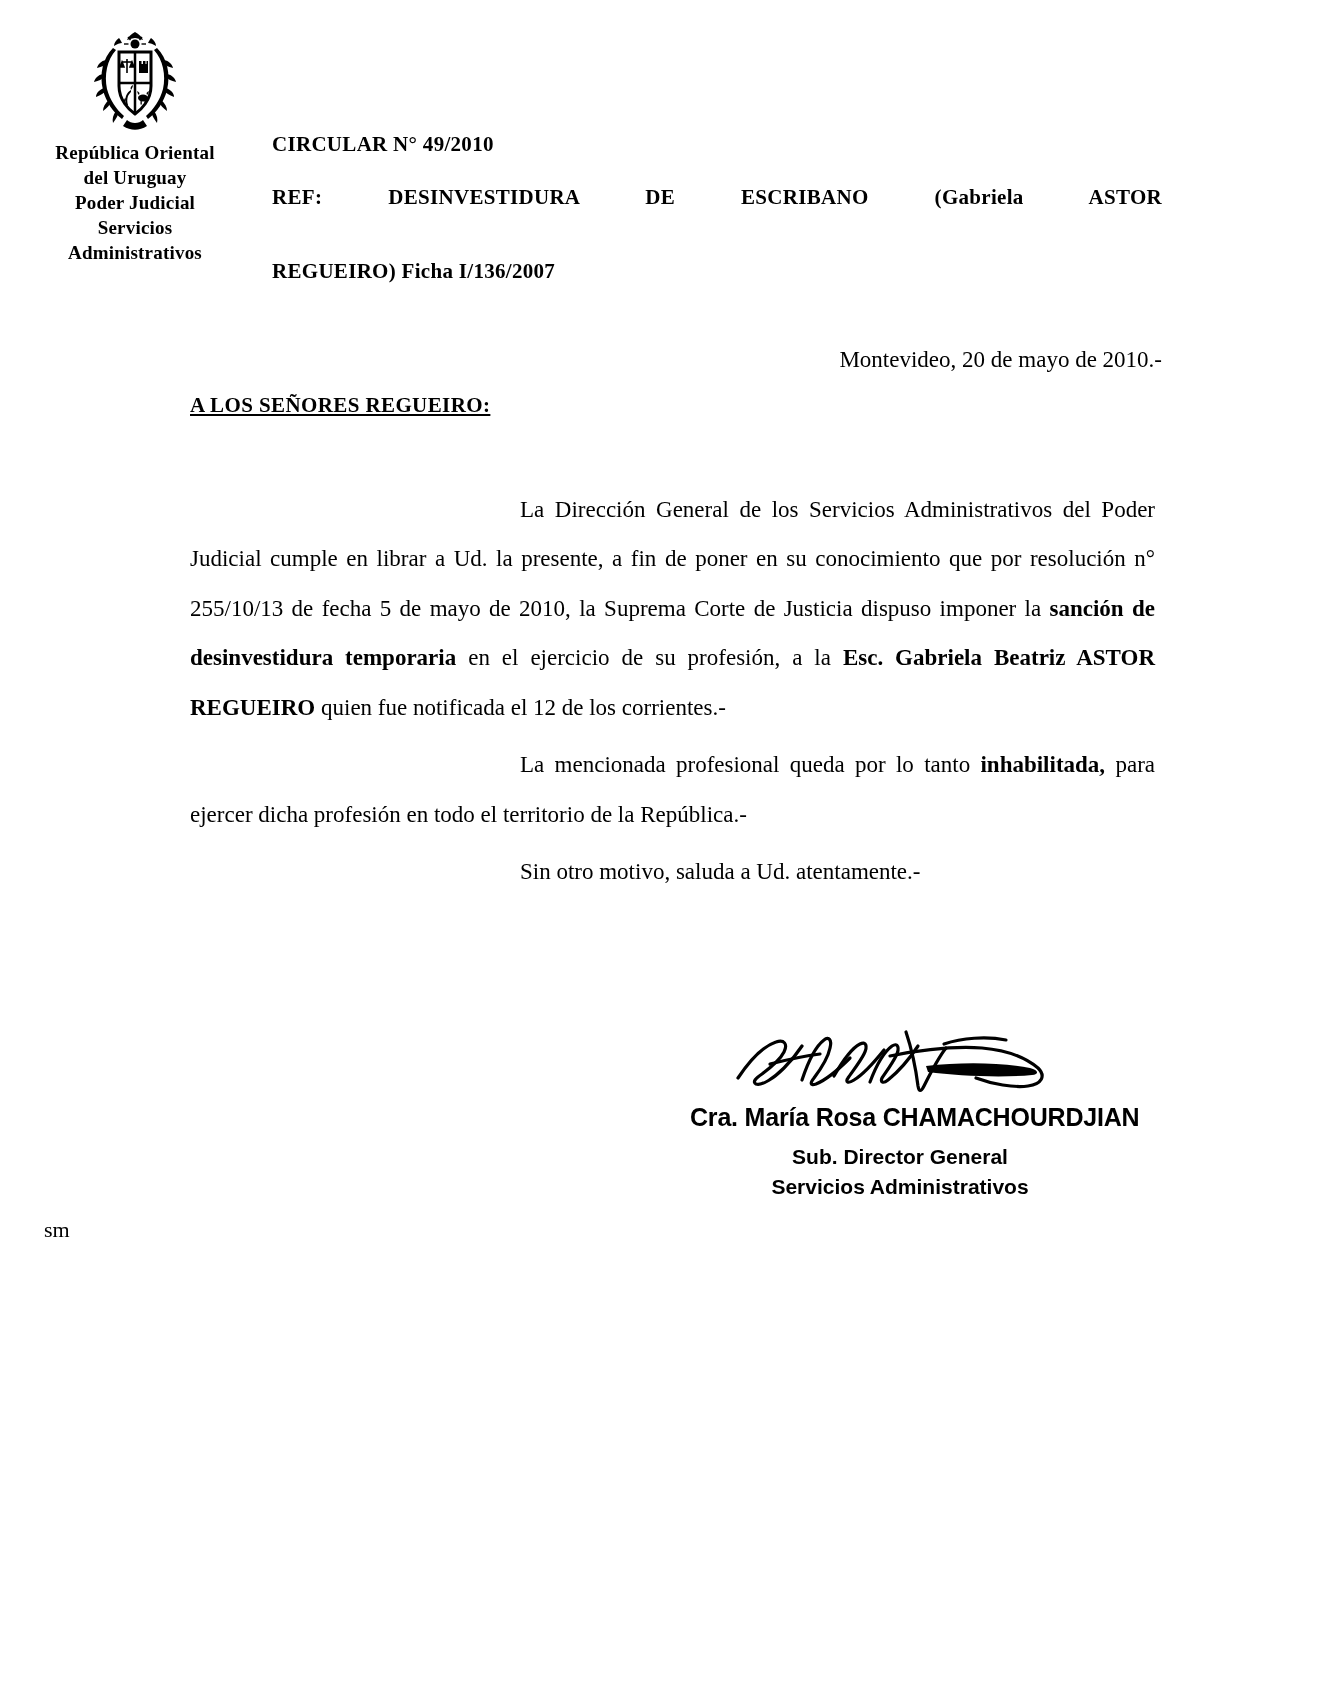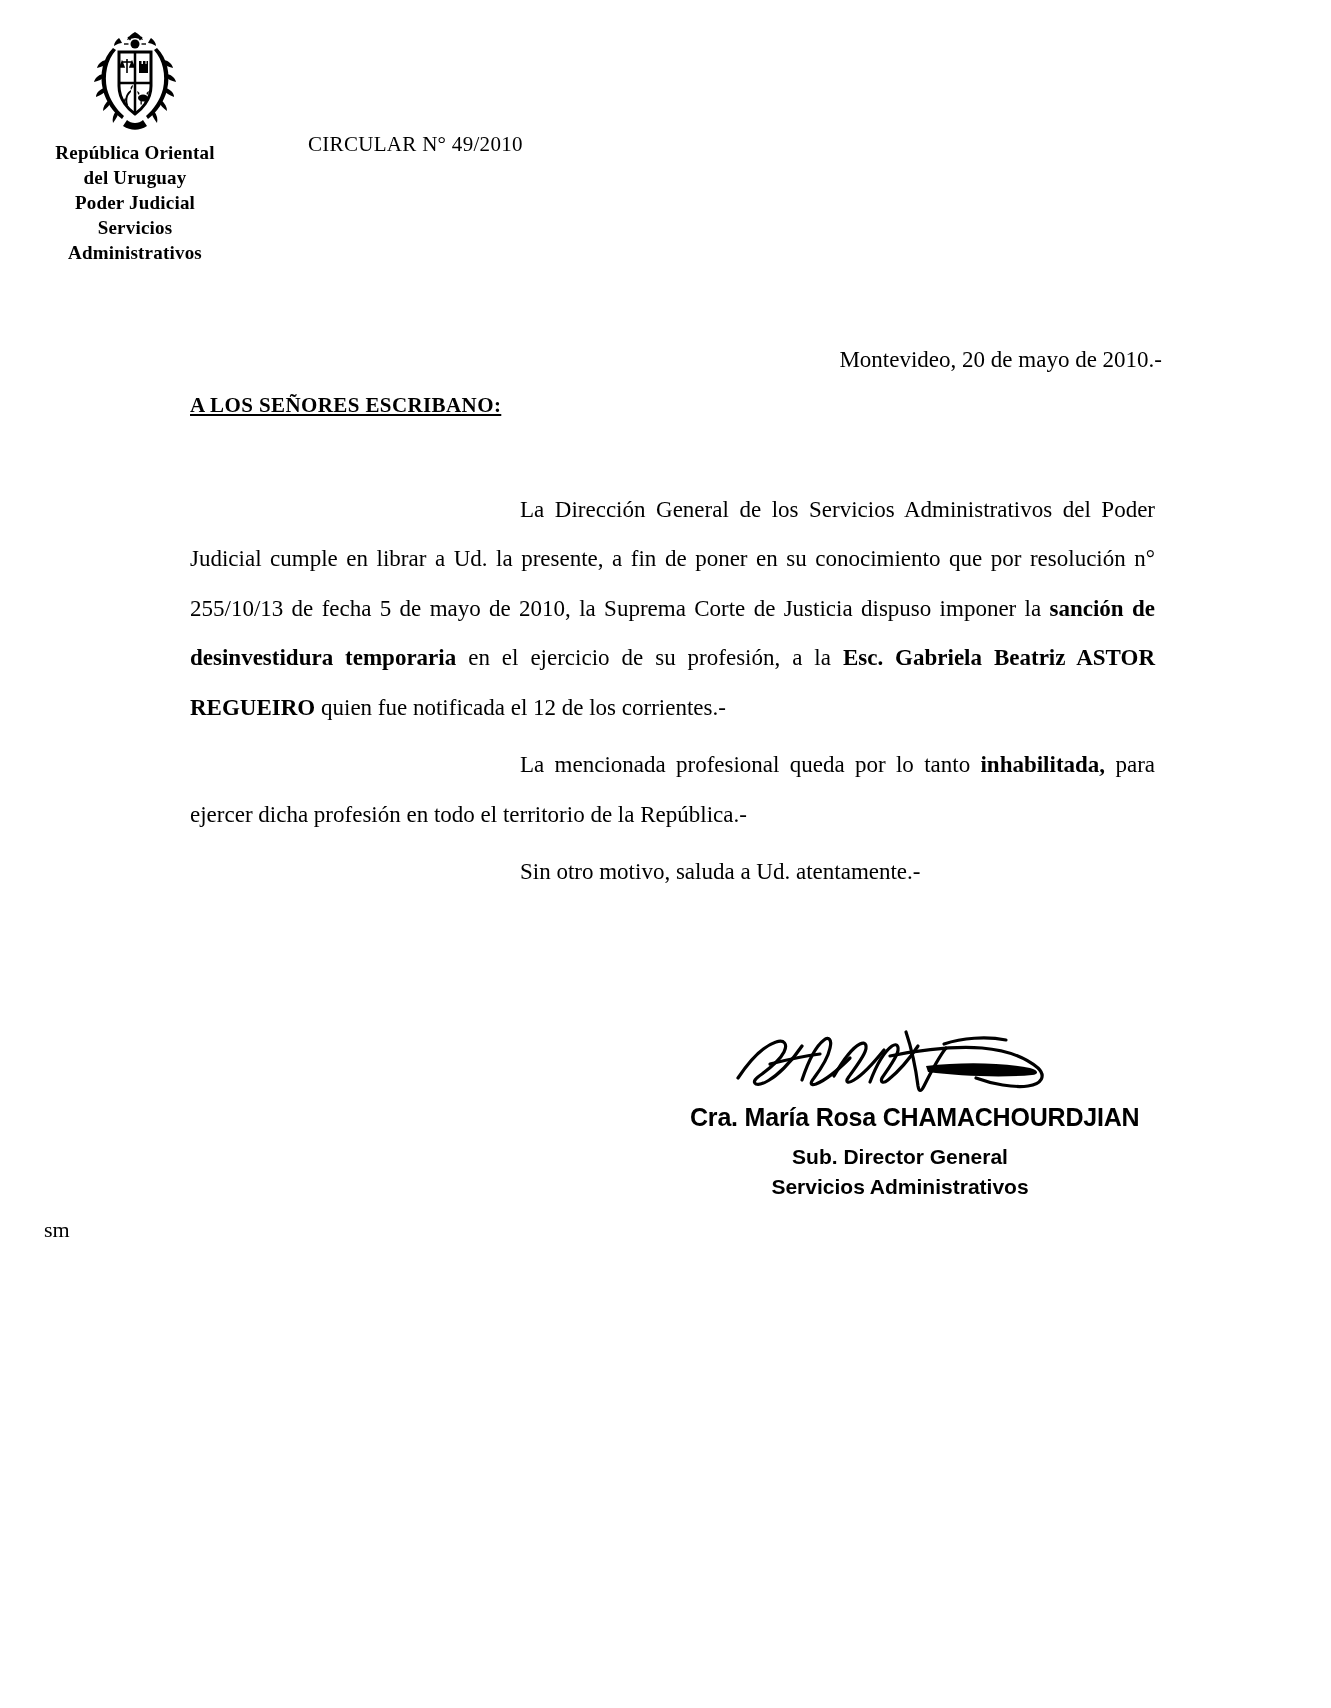--- a/index.html
+++ b/index.html
@@ -47,24 +47,23 @@
 
   
   .heading-block {
     position: absolute;
     left: 272px;
     top: 132px;
     width: 890px;
   }
   .circular-line {
     font-family: "Liberation Serif", serif;
-    font-weight: normal;
+    font-weight: bold;
     font-size: 21px;
     letter-spacing: 0.3px;
-    margin-left: 36px;
   }
   .ref-line {
     margin-top: 22px;
     font-family: "Liberation Serif", serif;
     font-weight: bold;
     font-size: 21px;
     text-align: justify;
     text-justify: inter-word;
     line-height: 1.75;
     letter-spacing: 0.3px;
@@ -253,25 +252,36 @@
       <div>República Oriental</div>
       <div>del Uruguay</div>
       <div>Poder Judicial</div>
       <div>Servicios</div>
       <div>Administrativos</div>
     </div>
   </div>
 
   <div class="heading-block">
     <div class="circular-line">CIRCULAR N° 49/2010</div>
+    <div class="ref-line">
+      <span class="spread">
+        <span>REF:</span>
+        <span>DESINVESTIDURA</span>
+        <span>DE</span>
+        <span>ESCRIBANO</span>
+        <span>(Gabriela</span>
+        <span>ASTOR</span>
+      </span>
+      <span>REGUEIRO) Ficha  I/136/2007</span>
+    </div>
   </div>
 
   <div class="date-line">Montevideo, 20 de mayo de 2010.-</div>
 
-  <div class="salutation">A LOS SEÑORES ESCRIBANO:</div>
+  <div class="salutation">A LOS SEÑORES REGUEIRO:</div>
 
   <div class="body-text">
     <p><span>La Dirección General de los Servicios Administrativos del Poder Judicial cumple en librar a Ud. la presente, a fin de poner en su conocimiento que por resolución n° 255/10/13 de fecha 5 de mayo de 2010, la Suprema Corte de Justicia dispuso imponer la </span><b>sanción de desinvestidura temporaria</b><span> en el ejercicio de su profesión, a la </span><b>Esc. Gabriela Beatriz ASTOR REGUEIRO</b><span> quien fue notificada el 12 de los corrientes.-</span></p>
     <p><span>La mencionada profesional queda por lo tanto </span><b>inhabilitada,</b><span> para ejercer dicha profesión en todo el territorio de la República.-</span></p>
     <p class="no-just">Sin otro motivo, saluda a Ud. atentamente.-</p>
   </div>
 
   <div class="signature-area">
     <svg class="signature-svg" width="340" height="90" viewBox="0 0 340 90" aria-hidden="true">
       <g fill="none" stroke="#000000" stroke-width="3.2" stroke-linecap="round" stroke-linejoin="round">

